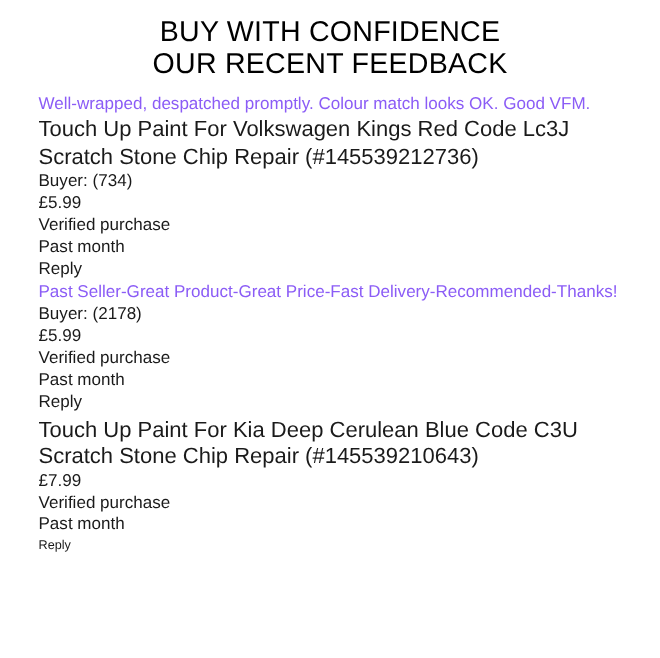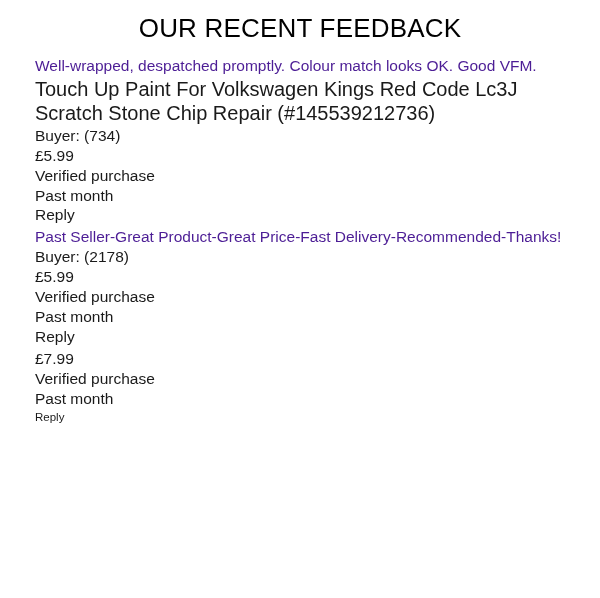--- a/index.html
+++ b/index.html
@@ -35,21 +35,21 @@
     white-space: nowrap;
   }
   .feedback-list {
     margin-top: 14px;
     padding: 0 5px;
   }
   .feedback-item {
     margin-bottom: 0;
   }
   .comment {
-    color: #4c1d95;
+    color: #8b5cf6;
     font-size: 15.5px;
     line-height: 1.22;
     margin: 0 0 1px 0;
   }
   .item-title {
     color: #1a1a1a;
     font-size: 20px;
     line-height: 1.22;
     margin: 0 0 1px 0;
   }
@@ -70,20 +70,21 @@
     font-size: 11.5px;
     margin-top: 2px;
   }
 </style>
 </head>
 <body>
 
 <div class="page">
 
   <div class="headline">
+    <span class="line">BUY WITH CONFIDENCE</span>
     <span class="line">OUR RECENT FEEDBACK</span>
   </div>
 
   <div class="feedback-list">
 
     <div class="feedback-item">
       <p class="comment">Well-wrapped, despatched promptly. Colour match looks OK. Good VFM.</p>
       <p class="item-title">Touch Up Paint For Volkswagen Kings Red Code Lc3J Scratch Stone Chip Repair (#145539212736)</p>
       <p class="meta">Buyer: (734)</p>
       <p class="meta">£5.99</p>
@@ -95,20 +96,21 @@
     <div class="feedback-item">
       <p class="comment">Past Seller-Great Product-Great Price-Fast Delivery-Recommended-Thanks!</p>
       <p class="meta">Buyer:  (2178)</p>
       <p class="meta">£5.99</p>
       <p class="meta">Verified purchase</p>
       <p class="meta">Past month</p>
       <p class="reply">Reply</p>
     </div>
 
     <div class="feedback-item">
+      <p class="item-title">Touch Up Paint For Kia Deep Cerulean Blue Code C3U Scratch Stone Chip Repair (#145539210643)</p>
       <p class="meta">£7.99</p>
       <p class="meta">Verified purchase</p>
       <p class="meta">Past month</p>
       <p class="reply small">Reply</p>
     </div>
 
   </div>
 </div>
 
 </body></html>

